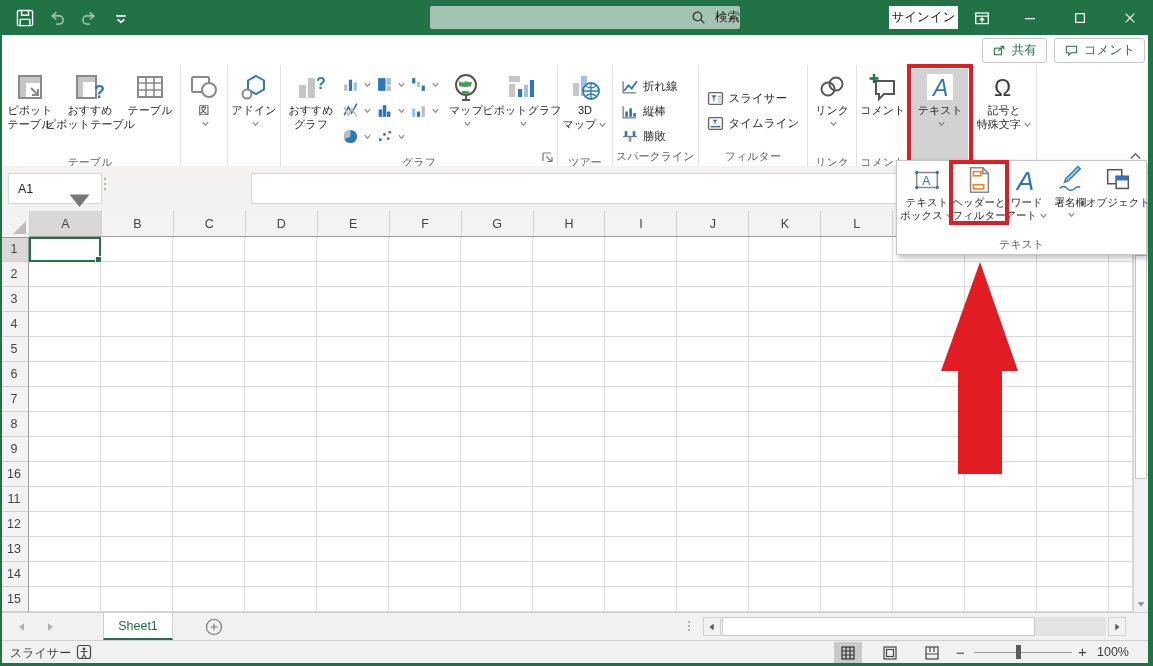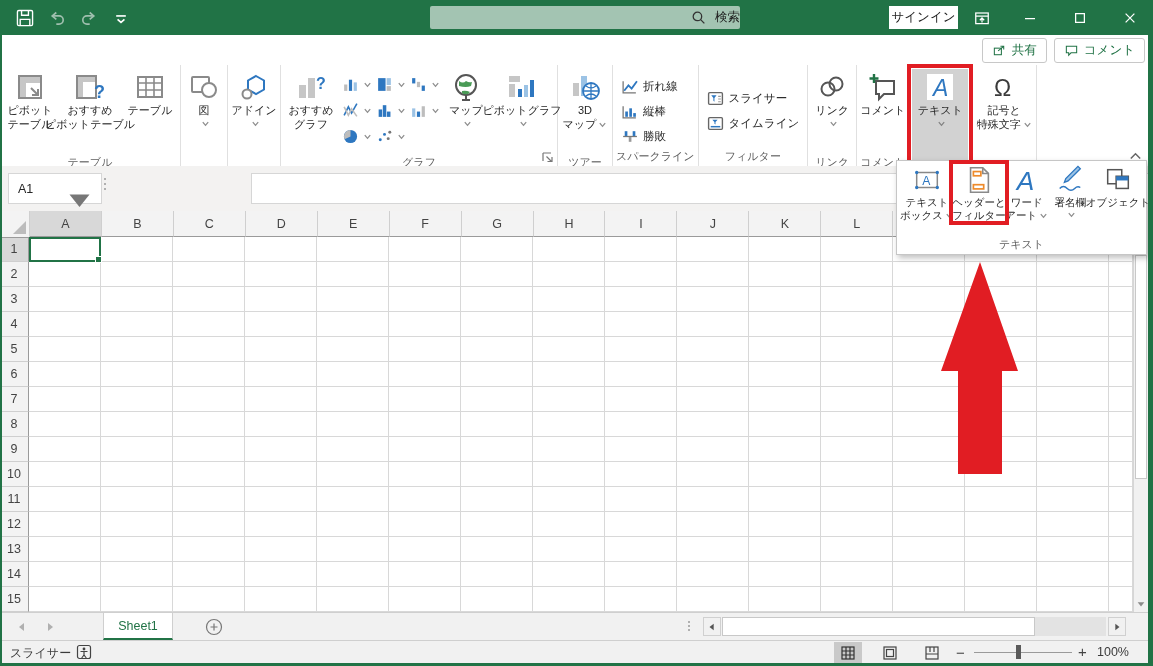--- a/index.html
+++ b/index.html
@@ -815,21 +815,21 @@
         <div class="cell" style="width: 72px;"></div>
         <div class="cell" style="width: 72px;"></div>
         <div class="cell" style="width: 72px;"></div>
         <div class="cell" style="width: 72px;"></div>
         <div class="cell" style="width: 72px;"></div>
         <div class="cell" style="width: 72px;"></div>
         <div class="cell" style="width: 72px;"></div>
         <div class="cell" style="width: 24px;"></div>
       </div>
       <div class="grow">
-        <div class="rhead">10</div>
+        <div class="rhead">16</div>
         <div class="cell" style="width: 72px;"></div>
         <div class="cell" style="width: 72px;"></div>
         <div class="cell" style="width: 72px;"></div>
         <div class="cell" style="width: 72px;"></div>
         <div class="cell" style="width: 72px;"></div>
         <div class="cell" style="width: 72px;"></div>
         <div class="cell" style="width: 72px;"></div>
         <div class="cell" style="width: 72px;"></div>
         <div class="cell" style="width: 72px;"></div>
         <div class="cell" style="width: 72px;"></div>

